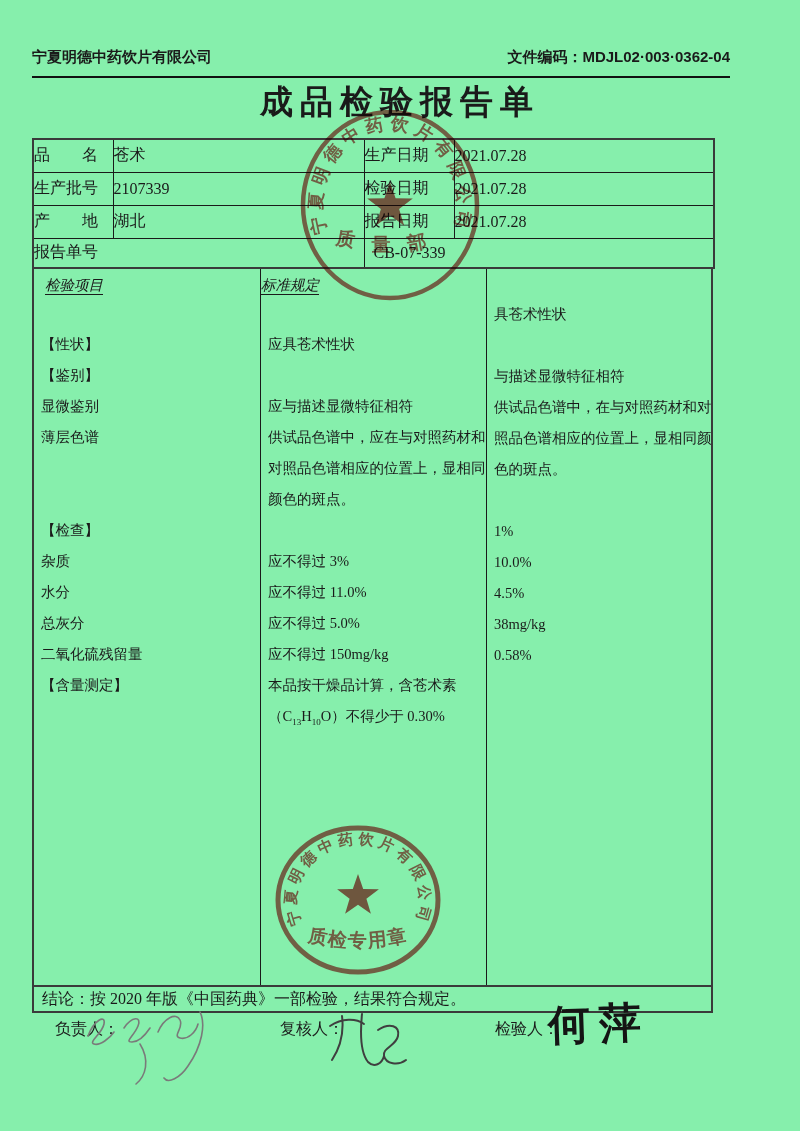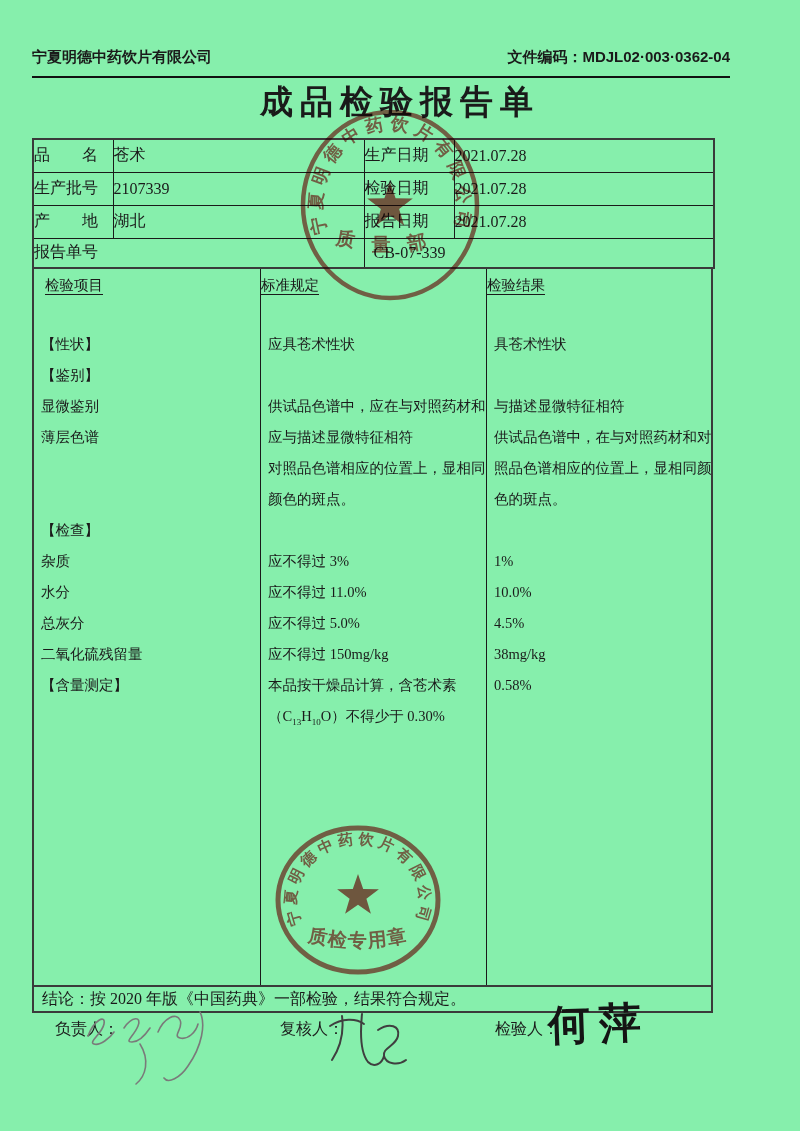--- a/index.html
+++ b/index.html
@@ -27,21 +27,21 @@
 
   
   .main{position:absolute;left:32px;top:267px;width:681px;height:720px;
         border:2px solid #3a3a3a;box-sizing:border-box;display:grid;
         grid-template-columns:227px 226px 224px;font-size:14.5px;}
   .mcol{box-sizing:border-box;overflow:hidden;}
   .mcol.b{border-right:1px solid #1a1a1a;}
   .mhead{height:30px;line-height:32px;}
   .mhead.left{padding-left:11px;}
   .mhead.center{text-align:left;}
-  .mhead span{text-decoration:underline;text-underline-offset:4px;}
+  .mhead span{text-decoration:underline;text-underline-offset:4px;font-style:italic;}
   .mgap{height:30px;}
   .tline{height:31px;line-height:31px;white-space:nowrap;padding-left:7px;}
   .tline sub{font-size:9px;}
 
   
   .conclusion{position:absolute;left:32px;top:985px;width:681px;height:28px;
               border:2px solid #3a3a3a;box-sizing:border-box;line-height:24px;
               padding-left:8px;font-size:16px;}
   .sigrow{position:absolute;left:32px;top:1016px;width:681px;height:26px;font-size:16px;}
   .sigrow .slab{position:absolute;top:0;line-height:26px;margin-left:15px;}
@@ -117,34 +117,33 @@
         <div class="tline">总灰分</div>
         <div class="tline">二氧化硫残留量</div>
         <div class="tline">【含量测定】</div>
         <div class="tline"></div>
       </div>
     <div class="mcol b" id="col-std">
       <div class="mhead center"><span>标准规定</span></div>
       <div class="mgap"></div>
     <div class="tline">应具苍术性状</div>
         <div class="tline"></div>
+        <div class="tline">应与描述显微特征相符</div>
         <div class="tline">供试品色谱中，应在与对照药材和</div>
-        <div class="tline">应与描述显微特征相符</div>
         <div class="tline">对照品色谱相应的位置上，显相同</div>
         <div class="tline">颜色的斑点。</div>
         <div class="tline"></div>
         <div class="tline">应不得过 3%</div>
         <div class="tline">应不得过 11.0%</div>
         <div class="tline">应不得过 5.0%</div>
         <div class="tline">应不得过 150mg/kg</div>
         <div class="tline">本品按干燥品计算，含苍术素</div>
         <div class="tline">（C<sub>13</sub>H<sub>10</sub>O）不得少于 0.30%</div>
       </div>
     <div class="mcol" id="col-res">
-      <div class="mhead center"><span>检验结果</span></div>
       <div class="mgap"></div>
     <div class="tline">具苍术性状</div>
         <div class="tline"></div>
         <div class="tline">与描述显微特征相符</div>
         <div class="tline">供试品色谱中，在与对照药材和对</div>
         <div class="tline">照品色谱相应的位置上，显相同颜</div>
         <div class="tline">色的斑点。</div>
         <div class="tline"></div>
         <div class="tline">1%</div>
         <div class="tline">10.0%</div>

